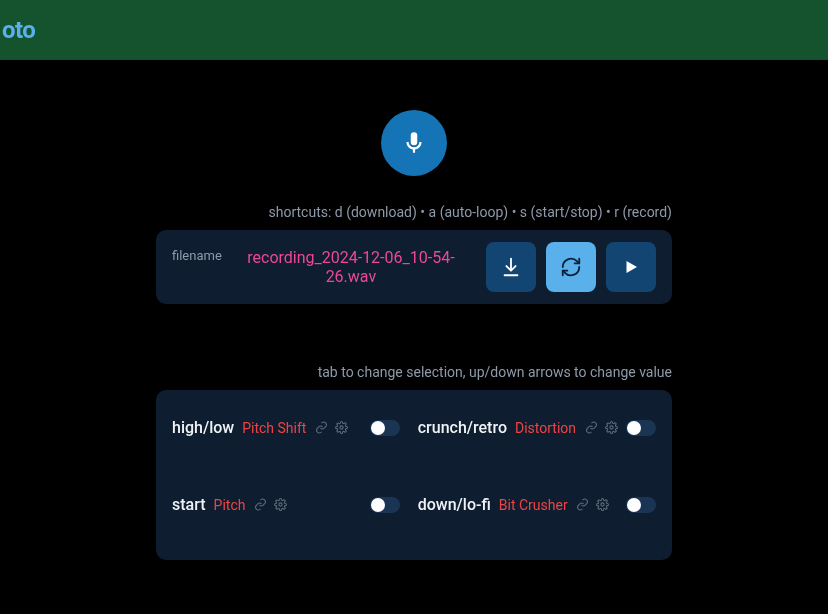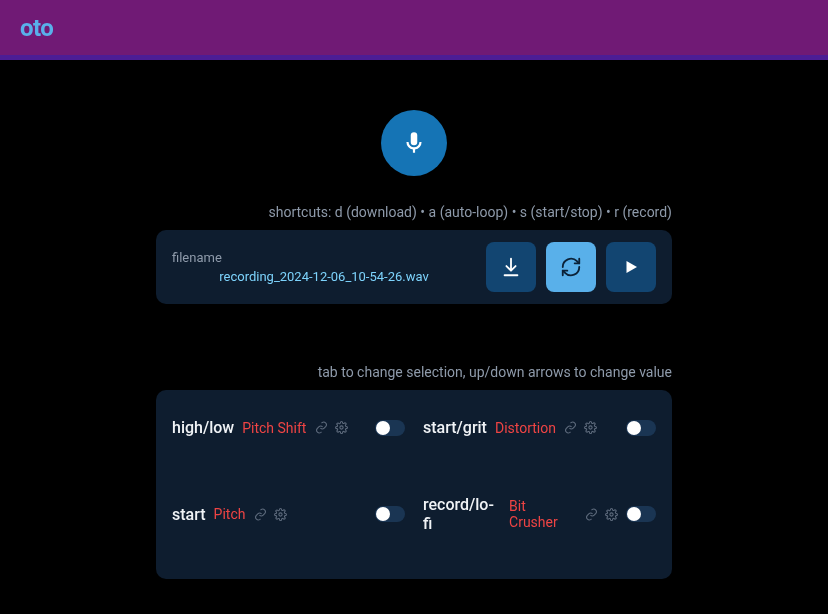--- a/index.html
+++ b/index.html
@@ -6,25 +6,25 @@
   body {
     width: 828px;
     height: 614px;
     background: #000;
     color: #fff;
     font-family: -apple-system, BlinkMacSystemFont, "Segoe UI", Roboto, sans-serif;
     overflow: hidden;
   }
   .header {
     height: 60px;
-    background: #701a75;
-    border-bottom: 5px solid #4c1d95;
-    display: flex;
-    align-items: center;
-    padding: 0 20px;
+    background: #14532d;
+    border-bottom: 1px solid #4c1d95;
+    display: flex;
+    align-items: center;
+    padding: 0 2px;
   }
   .logo {
     font-weight: 700;
     font-size: 24px;
     color: #59b0ea;
     letter-spacing: -0.5px;
   }
   .main {
     display: flex;
     flex-direction: column;
@@ -54,30 +54,30 @@
     background: #0e1d2f;
     border-radius: 10px;
     padding: 12px 16px;
     display: flex;
     align-items: center;
     gap: 10px;
   }
   .file-info {
     flex: 1;
     display: flex;
-    flex-direction: column;
+    flex-direction: row;
     gap: 4px;
   }
   .file-label {
     color: #8e9aaa;
     font-size: 13px;
   }
   .file-name {
-    color: #7dd3fc;
-    font-size: 13px;
+    color: #ec4899;
+    font-size: 16px;
     text-align: center;
   }
   .btn {
     width: 50px;
     height: 50px;
     border-radius: 8px;
     display: flex;
     align-items: center;
     justify-content: center;
     cursor: pointer;
@@ -214,21 +214,21 @@
           <svg width="13" height="13" viewBox="0 0 24 24" fill="none" stroke="currentColor" stroke-width="2">
               <circle cx="12" cy="12" r="3"></circle>
               <path d="M19.4 15a1.7 1.7 0 0 0 .3 1.8l.1.1a2 2 0 1 1-2.8 2.8l-.1-.1a1.7 1.7 0 0 0-1.8-.3 1.7 1.7 0 0 0-1 1.5V21a2 2 0 0 1-4 0v-.1a1.7 1.7 0 0 0-1-1.5 1.7 1.7 0 0 0-1.8.3l-.1.1a2 2 0 1 1-2.8-2.8l.1-.1a1.7 1.7 0 0 0 .3-1.8 1.7 1.7 0 0 0-1.5-1H3a2 2 0 0 1 0-4h.1a1.7 1.7 0 0 0 1.5-1 1.7 1.7 0 0 0-.3-1.8l-.1-.1a2 2 0 1 1 2.8-2.8l.1.1a1.7 1.7 0 0 0 1.8.3H9a1.7 1.7 0 0 0 1-1.5V3a2 2 0 0 1 4 0v.1a1.7 1.7 0 0 0 1 1.5 1.7 1.7 0 0 0 1.8-.3l.1-.1a2 2 0 1 1 2.8 2.8l-.1.1a1.7 1.7 0 0 0-.3 1.8V9a1.7 1.7 0 0 0 1.5 1H21a2 2 0 0 1 0 4h-.1a1.7 1.7 0 0 0-1.5 1z"></path>
             </svg>
         </span>
       </span>
       <div class="toggle"></div>
     </div>
 
     <div class="effect">
-      <span class="ef-name">start/grit</span>
+      <span class="ef-name">crunch/retro</span>
       <span class="ef-type">Distortion</span>
       <span class="ef-icons">
         <span class="ef-icon">
           <svg width="13" height="13" viewBox="0 0 24 24" fill="none" stroke="currentColor" stroke-width="2">
               <path d="M10 13a5 5 0 0 0 7 0l3-3a5 5 0 0 0-7-7l-1 1"></path>
               <path d="M14 11a5 5 0 0 0-7 0l-3 3a5 5 0 0 0 7 7l1-1"></path>
             </svg>
         </span>
         <span class="ef-icon">
           <svg width="13" height="13" viewBox="0 0 24 24" fill="none" stroke="currentColor" stroke-width="2">
@@ -254,21 +254,21 @@
           <svg width="13" height="13" viewBox="0 0 24 24" fill="none" stroke="currentColor" stroke-width="2">
               <circle cx="12" cy="12" r="3"></circle>
               <path d="M19.4 15a1.7 1.7 0 0 0 .3 1.8l.1.1a2 2 0 1 1-2.8 2.8l-.1-.1a1.7 1.7 0 0 0-1.8-.3 1.7 1.7 0 0 0-1 1.5V21a2 2 0 0 1-4 0v-.1a1.7 1.7 0 0 0-1-1.5 1.7 1.7 0 0 0-1.8.3l-.1.1a2 2 0 1 1-2.8-2.8l.1-.1a1.7 1.7 0 0 0 .3-1.8 1.7 1.7 0 0 0-1.5-1H3a2 2 0 0 1 0-4h.1a1.7 1.7 0 0 0 1.5-1 1.7 1.7 0 0 0-.3-1.8l-.1-.1a2 2 0 1 1 2.8-2.8l.1.1a1.7 1.7 0 0 0 1.8.3H9a1.7 1.7 0 0 0 1-1.5V3a2 2 0 0 1 4 0v.1a1.7 1.7 0 0 0 1 1.5 1.7 1.7 0 0 0 1.8-.3l.1-.1a2 2 0 1 1 2.8 2.8l-.1.1a1.7 1.7 0 0 0-.3 1.8V9a1.7 1.7 0 0 0 1.5 1H21a2 2 0 0 1 0 4h-.1a1.7 1.7 0 0 0-1.5 1z"></path>
             </svg>
         </span>
       </span>
       <div class="toggle"></div>
     </div>
 
     <div class="effect">
-      <span class="ef-name">record/lo-fi</span>
+      <span class="ef-name">down/lo-fi</span>
       <span class="ef-type">Bit Crusher</span>
       <span class="ef-icons">
         <span class="ef-icon">
           <svg width="13" height="13" viewBox="0 0 24 24" fill="none" stroke="currentColor" stroke-width="2">
               <path d="M10 13a5 5 0 0 0 7 0l3-3a5 5 0 0 0-7-7l-1 1"></path>
               <path d="M14 11a5 5 0 0 0-7 0l-3 3a5 5 0 0 0 7 7l1-1"></path>
             </svg>
         </span>
         <span class="ef-icon">
           <svg width="13" height="13" viewBox="0 0 24 24" fill="none" stroke="currentColor" stroke-width="2">

